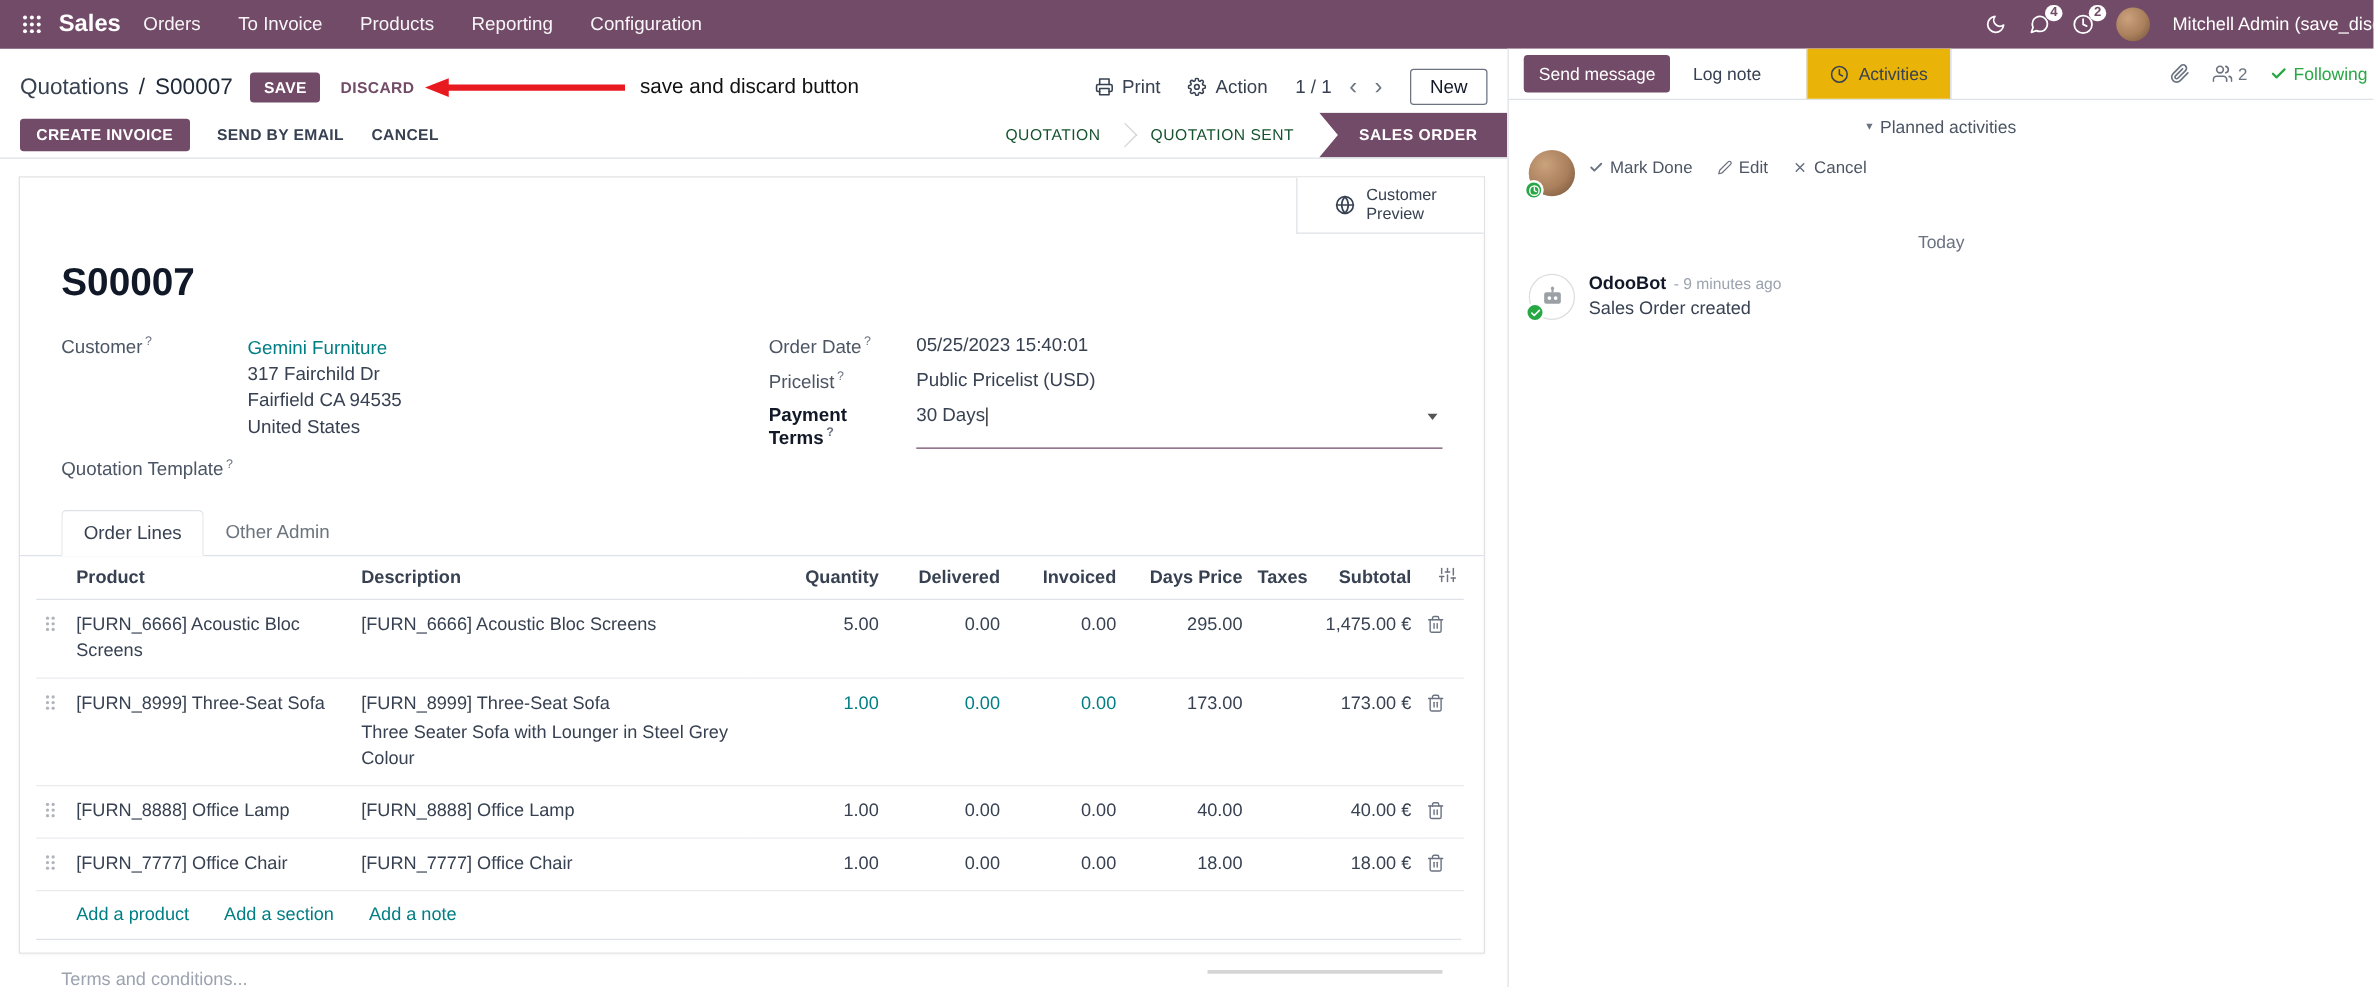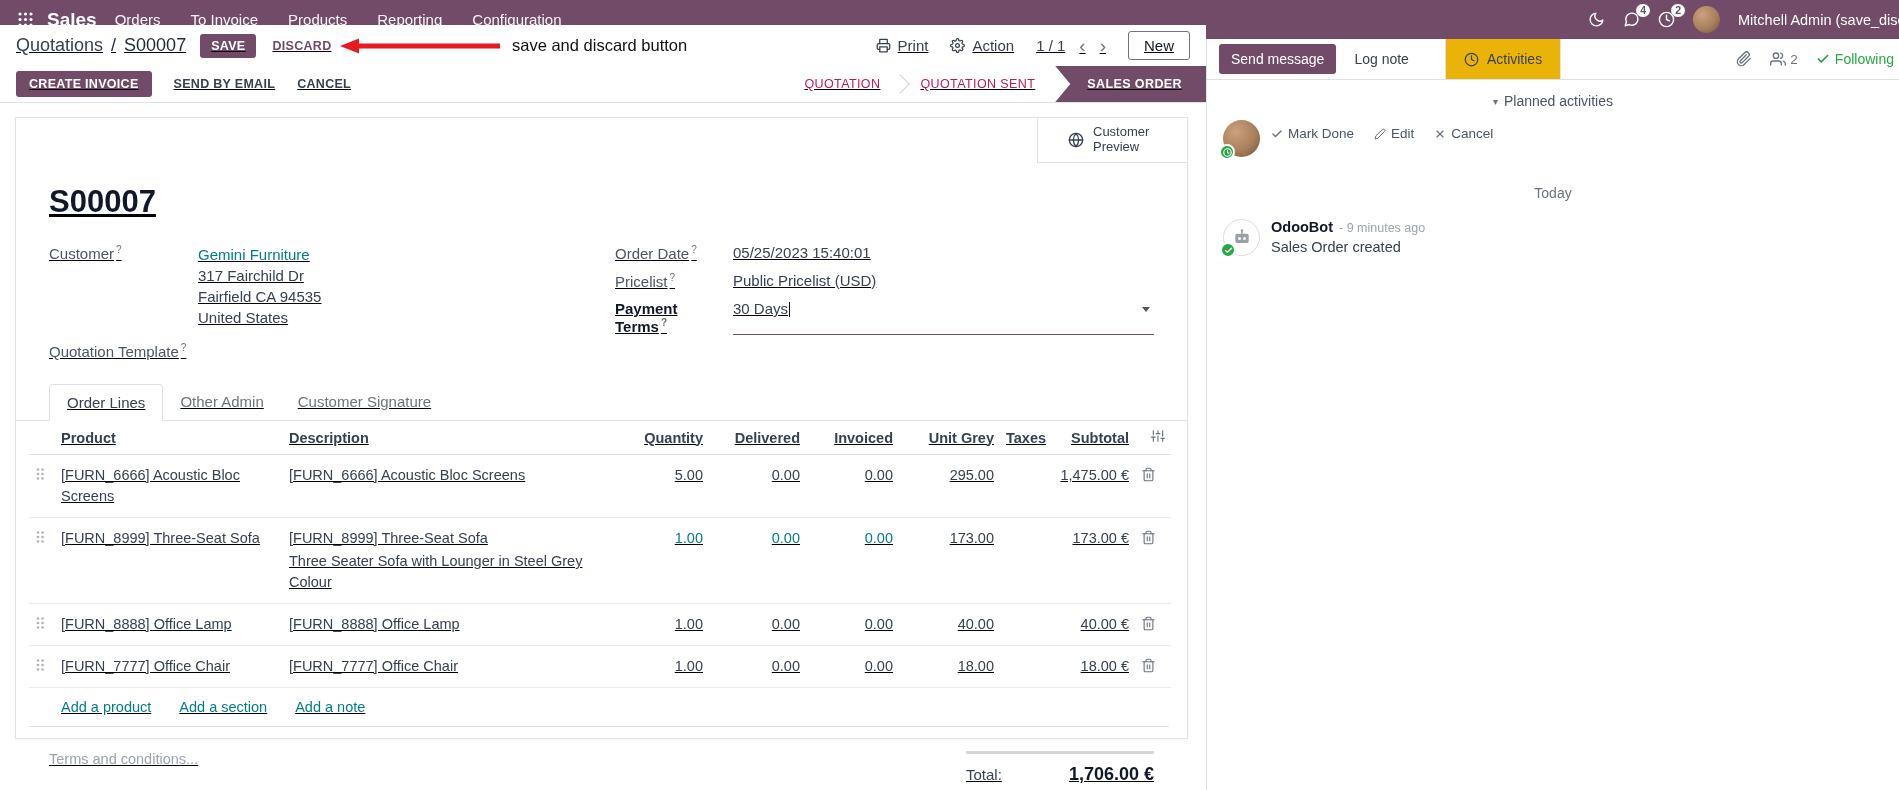--- a/index.html
+++ b/index.html
@@ -14,41 +14,41 @@
   .brand { font-size: 19px; font-weight: 700; margin: 0 18px 0 8px; }
   .menu { display: flex; gap: 30px; font-size: 15px; }
   .menu-item { opacity: .95; }
   .topbar-right { position: absolute; left: 1588px; top: 0; height: 100%; display: flex; align-items: center; gap: 18px; white-space: nowrap; }
   .icon-btn { position: relative; color: #fff; }
   .tb-badge { position: absolute; top: -7px; right: -10px; background: #fff; color: #714B67; font-size: 10.5px; font-weight: 700; border-radius: 9px; padding: 1px 4px; line-height: 11px; }
   .avatar-sm { width: 27px; height: 27px; border-radius: 50%; background: radial-gradient(circle at 35% 32%, #caa27c 0%, #a97f5c 55%, #6e5038 100%); flex-shrink: 0; }
   .user-name { font-size: 14.5px; }
 
   
-  .main { position: absolute; left: 0; top: 25px; width: 1206px; bottom: 0; background: #fff; text-decoration: underline; }
+  .main { position: absolute; left: 0; top: 49px; width: 1206px; bottom: 0; background: #fff; }
 
   .control-row { height: 41px; display: flex; align-items: center; padding: 0 16px; position: relative; background: #fff; }
   .breadcrumb { font-size: 18px; display: flex; gap: 8px; align-items: baseline; color: #1f2937; }
   .breadcrumb .parent { color: #374151; }
   .btn-save { background: #714B67; color: #fff; font-size: 12.5px; font-weight: 700; letter-spacing: .3px; padding: 5px 11px; border-radius: 3px; margin-left: 14px; border: none; }
   .btn-discard { color: #714B67; background: none; border: none; font-size: 12.5px; font-weight: 700; letter-spacing: .3px; margin-left: 16px; }
   .annotation-arrow { position: absolute; left: 340px; top: 12px; }
   .annotation-text { position: absolute; left: 512px; top: 11px; font-size: 16.5px; color: #111; }
   .cp-right { margin-left: auto; display: flex; align-items: center; gap: 22px; font-size: 15px; color: #374151; }
   .cp-action { display: flex; align-items: center; gap: 7px; }
   .pager { display: flex; align-items: center; gap: 14px; }
   .pager-chevron { color: #6c757d; font-size: 19px; line-height: 1; }
   .btn-new { border: 1px solid #6b7280; background: #fff; color: #111827; font-size: 15px; padding: 5px 15px; border-radius: 3px; }
 
   .status-row { height: 37px; display: flex; align-items: stretch; border-bottom: 1px solid #dee2e6; background: #fff; }
   .status-left { display: flex; align-items: center; gap: 22px; padding-left: 16px; }
   .btn-create { background: #714B67; color: #fff; border: none; font-size: 12.5px; font-weight: 700; letter-spacing: .3px; padding: 6px 13px; border-radius: 3px; }
   .btn-flat { background: none; border: none; color: #374151; font-size: 12.5px; font-weight: 700; letter-spacing: .3px; }
   .statusbar { margin-left: auto; display: flex; align-items: stretch; }
-  .step { display: flex; align-items: center; padding: 0 20px; font-size: 12.5px; letter-spacing: .4px; color: #be185d; position: relative; font-weight: 500; }
+  .step { display: flex; align-items: center; padding: 0 20px; font-size: 12.5px; letter-spacing: .4px; color: #14532d; position: relative; font-weight: 500; }
   .step.sep::after { content: ""; position: absolute; right: -7px; top: 50%; width: 13px; height: 13px; border-top: 1px solid #d4d4d4; border-right: 1px solid #d4d4d4; transform: translateY(-50%) rotate(45deg); background: transparent; }
   .step.active { background: #714B67; color: #fff; font-weight: 700; padding: 0 24px 0 32px; clip-path: polygon(15px 50%, 0 0, 100% 0, 100% 100%, 0 100%); }
 
   
   .sheet { position: relative; width: 1173px; height: 622px; margin: 14px 0 0 15px; background: #fff; border: 1px solid #e2e2e2; box-shadow: 0 1px 4px rgba(0,0,0,.05); }
   .preview-btn { position: absolute; top: 0; right: 0; width: 150px; height: 45px; border-left: 1px solid #dee2e6; border-bottom: 1px solid #dee2e6; display: flex; align-items: center; justify-content: center; gap: 9px; color: #374151; background: #fff; }
   .preview-label { font-size: 13px; line-height: 1.15; width: 64px; }
   .sheet-inner { padding: 66px 33px 0 33px; }
   .doc-title { font-size: 31px; font-weight: 600; color: #111827; }
   .fields { display: flex; margin-top: 24px; font-size: 15px; color: #374151; }
@@ -265,21 +265,20 @@
             <div class="field-row">
               <span class="fr-label strong"><span>Payment Terms</span><sup class="help">?</sup></span>
               <span class="pt-value"><span>30 Days</span><span class="text-caret"></span><span class="dd-caret"></span></span>
             </div>
           </div>
         </div>
 
         <div class="tabs">
           <span class="tab active clickable">Order Lines</span>
           <span class="tab clickable">Other Admin</span>
-          <span class="tab clickable">Customer Signature</span>
         </div>
 
         <div class="table-wrap">
           <table class="olist">
             <colgroup>
               <col style="width:26px">
                 <col style="width:228px">
                 <col style="width:315px">
                 <col style="width:111px">
                 <col style="width:97px">
@@ -290,21 +289,21 @@
                 <col style="width:36px">
             </colgroup>
             <thead>
               <tr>
                 <th></th>
                 <th>Product</th>
                 <th>Description</th>
                 <th class="num">Quantity</th>
                 <th class="num">Delivered</th>
                 <th class="num">Invoiced</th>
-                <th class="num">Unit Grey</th>
+                <th class="num">Days Price</th>
                 <th>Taxes</th>
                 <th class="num">Subtotal</th>
                 <th class="th-icon">
                   <svg width="14" height="14" viewBox="0 0 24 24" fill="none" stroke="#6b7280" stroke-width="2" stroke-linecap="round" style="display:inline-block">
                       <line x1="4" y1="21" x2="4" y2="14"></line>
                       <line x1="4" y1="10" x2="4" y2="3"></line>
                       <line x1="12" y1="21" x2="12" y2="12"></line>
                       <line x1="12" y1="8" x2="12" y2="3"></line>
                       <line x1="20" y1="21" x2="20" y2="16"></line>
                       <line x1="20" y1="12" x2="20" y2="3"></line>

